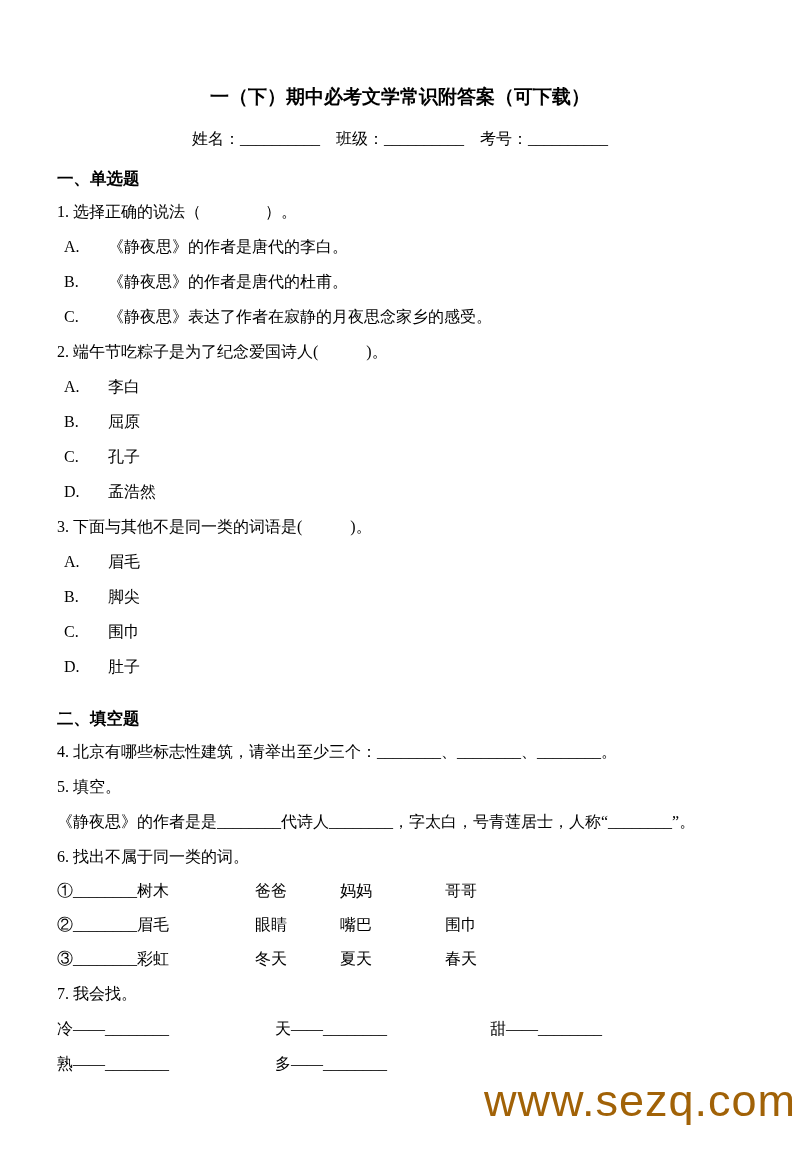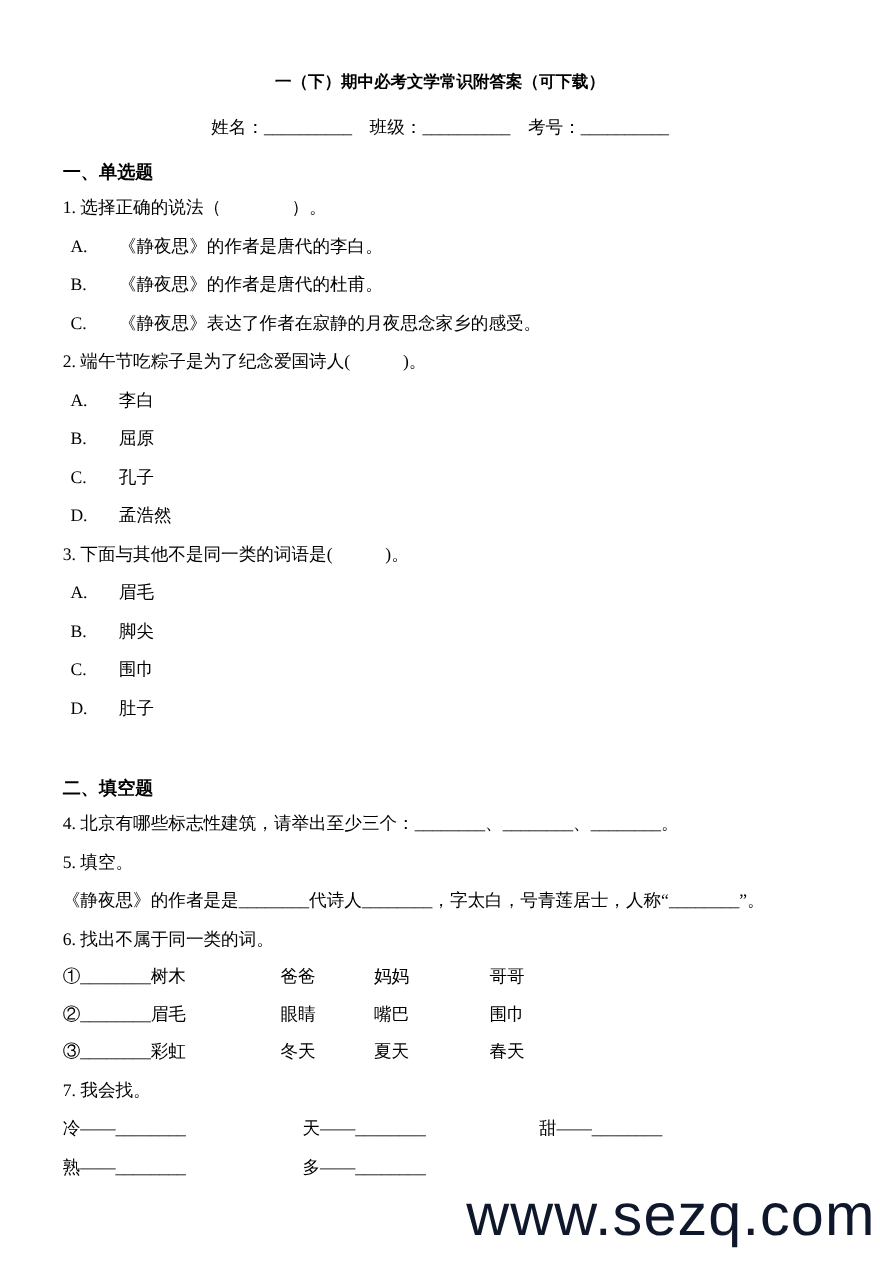--- a/index.html
+++ b/index.html
@@ -7,64 +7,64 @@
     position:relative;
     width:800px; height:1151px;
     background:#ffffff;
     color:#000000;
     font-family:"Liberation Serif","DejaVu Serif",serif;
     font-size:16px;
     overflow:hidden;
     margin:0 auto;
   }
   .title {
-    padding-top:62px;
+    padding-top:84px;
     text-align:center;
     font-family:"Liberation Sans","DejaVu Sans",sans-serif;
     font-weight:700;
-    font-size:15px;
+    font-size:19px;
     line-height:26px;
   }
   .header-line {
     margin-top:16px;
     text-align:center;
     line-height:26px;
     white-space:nowrap;
   }
   .header-line .pair { margin:0 6px; }
   .content { padding:0 50px 0 57px; }
   .sec-heading {
     font-family:Liberation Serif, serif;
     font-weight:700;
     font-size:16.5px;
     line-height:30px;
     margin-top:12px;
   }
-  .sec-heading.second { margin-top:40px; }
+  .sec-heading.second { margin-top:20px; }
   .line { line-height:35px; height:35px; white-space:nowrap; }
   .option { padding-left:7px; }
   .opt-letter { display:inline-block; width:44px; }
   .word-row {
     display:grid;
     grid-template-columns:198px 85px 105px auto;
     line-height:34px; height:34px;
     white-space:nowrap;
   }
   .find-row {
     display:grid;
     grid-template-columns:218px 215px auto;
     line-height:35px; height:35px;
     white-space:nowrap;
   }
   .watermark {
     position:absolute;
     top:1076px; right:4px;
     font-family:"Liberation Sans","DejaVu Sans",sans-serif;
-    font-size:54px;
-    color:#0f172a;
+    font-size:45px;
+    color:#a16207;
     letter-spacing:1px;
     line-height:1.1;
   }
 </style>
 </head>
 <body>
 
 <div class="page">
 
   <div class="title">一（下）期中必考文学常识附答案（可下载）</div>

